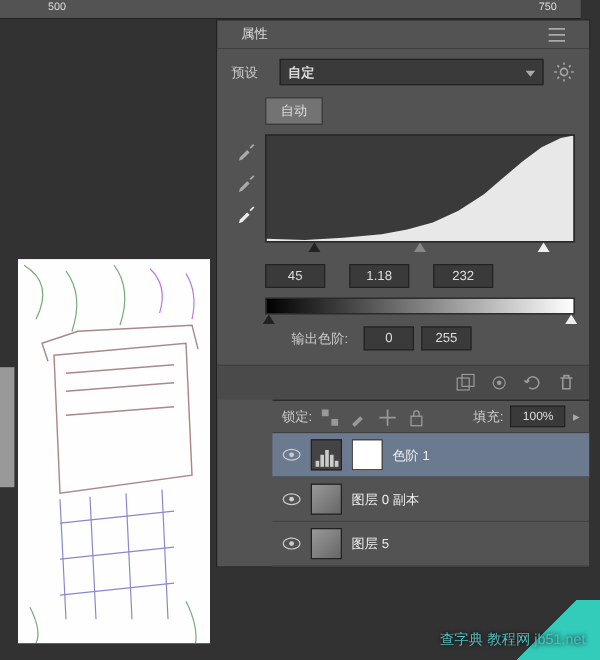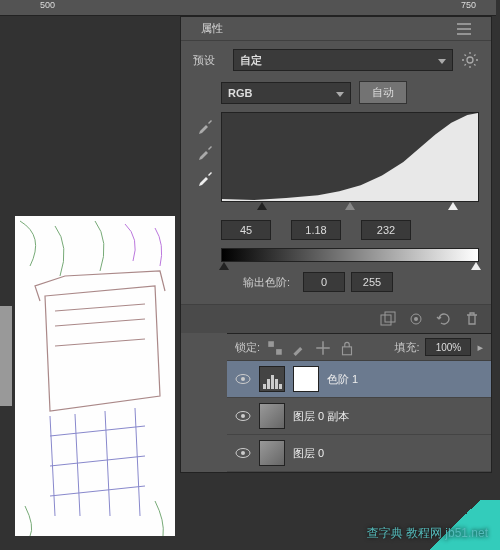--- a/index.html
+++ b/index.html
@@ -1,17 +1,17 @@
 <!DOCTYPE html>
 <html><head>
 <meta charset="utf-8">
 <style>
 * { margin: 0; padding: 0; box-sizing: border-box; font-family: "Microsoft YaHei", sans-serif; }
 body { background: #323232; width: 500px; height: 550px; overflow: hidden; position: relative; color: #ccc; font-size: 11px; }
-.ruler-h { position: absolute; top: 0; left: 0; right: 4px; height: 16px; background: #535353; border-bottom: 1px solid #222; }
+.ruler-h { position: absolute; top: 0; left: 0; right: 16px; height: 16px; background: #535353; border-bottom: 1px solid #222; }
 .ruler-h .tick { position: absolute; top: 0; color: #ddd; font-size: 9px; }
 .canvas-area { position: absolute; top: 16px; left: 0; width: 180px; bottom: 0; background: #323232; }
 .sketch { position: absolute; top: 200px; left: 15px; width: 160px; height: 320px; background: #fff; }
 .sketch svg { width: 100%; height: 100%; }
 .gray-bar { position: absolute; top: 290px; left: 0; width: 12px; height: 100px; background: #999; }
 .panel { position: absolute; top: 16px; left: 180px; right: 8px; background: #535353; border: 1px solid #222; }
 .panel-header { display: flex; align-items: center; padding: 4px 20px; border-bottom: 1px solid #404040; }
 .panel-header .tab { color: #ddd; font-size: 11px; }
 .panel-header .menu { margin-left: auto; color: #aaa; cursor: pointer; }
 .panel-body { padding: 8px 12px 12px 12px; background: #535353; }
@@ -115,23 +115,20 @@
       </div>
       <span class="gear">
         <svg viewBox="0 0 18 18">
             <circle cx="9" cy="9" r="3" fill="none" stroke="currentColor" stroke-width="1.3"></circle>
             <path d="M9 1v2M9 15v2M1 9h2M15 9h2M3.5 3.5l1.4 1.4M13.1 13.1l1.4 1.4M3.5 14.5l1.4-1.4M13.1 4.9l1.4-1.4" stroke="currentColor" stroke-width="1.3"></path>
           </svg>
       </span>
     </div>
 
     <div class="channel-row">
-      <div class="select" style="flex:0 0 130px">
-        <span>RGB</span>
-      </div>
       <button class="auto-btn">自动</button>
     </div>
 
     <div class="histogram-area">
       <div class="droppers">
         <span class="dropper">
             <svg viewBox="0 0 18 18">
               <path d="M3 15l6-6 2 2-6 6-3 1z" fill="currentColor"></path>
               <path d="M11 7l3-3 1 1-3 3z" fill="currentColor"></path>
             </svg>
@@ -266,20 +263,20 @@
     </div>
 
     <div class="layer">
       <span class="eye">
           <svg viewBox="0 0 16 14">
             <ellipse cx="8" cy="7" rx="7" ry="4.5" fill="none" stroke="currentColor"></ellipse>
             <circle cx="8" cy="7" r="2" fill="currentColor"></circle>
           </svg>
         </span>
       <span class="thumb img"></span>
-      <span class="layer-name">图层 0</span>
+      <span class="layer-name">图层 5</span>
     </div>
   </div>
 </div>
 
 <div class="corner"></div>
 <div class="watermark">查字典 教程网
 jb51.net</div>
 
 </body></html>

